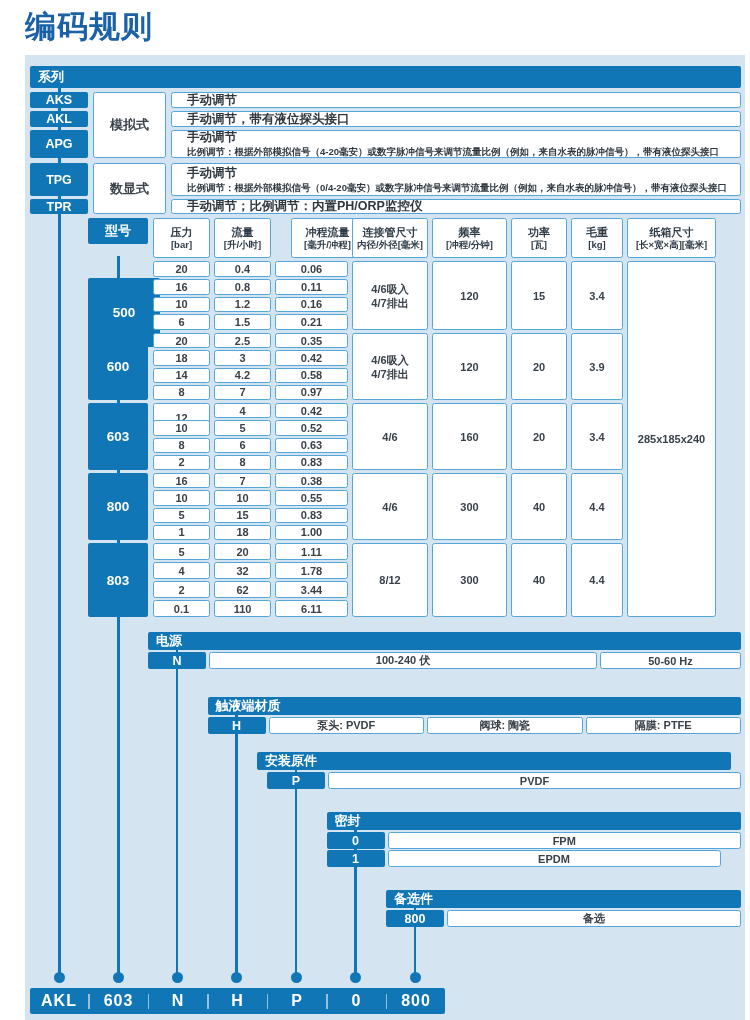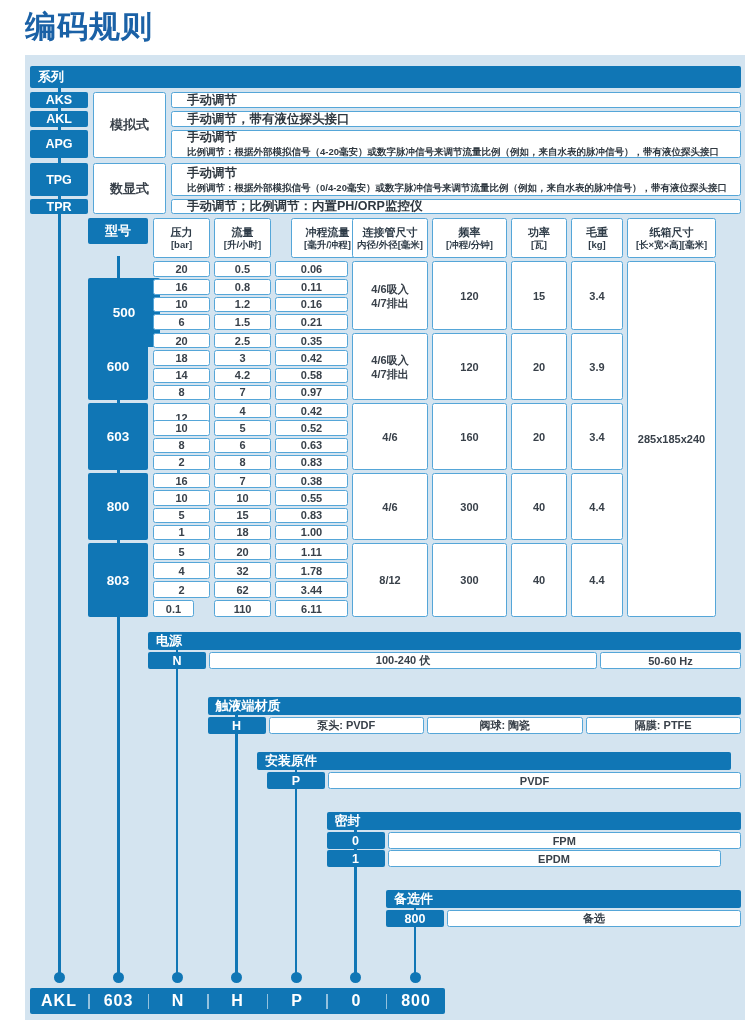--- a/index.html
+++ b/index.html
@@ -91,21 +91,21 @@
     <div class="wbox col" style="left: 546px; top: 163px; width: 52px; height: 40px;">
       <div class="hdr-l1">毛重</div>
       <div class="hdr-l2">[kg]</div>
     </div>
     <div class="wbox col" style="left: 602px; top: 163px; width: 89px; height: 40px;">
       <div class="hdr-l1">纸箱尺寸</div>
       <div class="hdr-l2">[长×宽×高][毫米]</div>
     </div>
     <div class="bluecell" style="left: 63px; top: 223px; width: 72px; height: 69px; font-size: 13.5px;">500</div>
     <div class="wbox" style="left: 128px; top: 206px; width: 57px; height: 15.75px;">20</div>
-    <div class="wbox" style="left: 189px; top: 206px; width: 57px; height: 15.75px;">0.5</div>
+    <div class="wbox" style="left: 189px; top: 206px; width: 57px; height: 15.75px;">0.4</div>
     <div class="wbox" style="left: 250px; top: 206px; width: 73px; height: 15.75px;">0.06</div>
     <div class="wbox" style="left: 128px; top: 223.75px; width: 57px; height: 15.75px;">16</div>
     <div class="wbox" style="left: 189px; top: 223.75px; width: 57px; height: 15.75px;">0.8</div>
     <div class="wbox" style="left: 250px; top: 223.75px; width: 73px; height: 15.75px;">0.11</div>
     <div class="wbox" style="left: 128px; top: 241.5px; width: 57px; height: 15.75px;">10</div>
     <div class="wbox" style="left: 189px; top: 241.5px; width: 57px; height: 15.75px;">1.2</div>
     <div class="wbox" style="left: 250px; top: 241.5px; width: 73px; height: 15.75px;">0.16</div>
     <div class="wbox" style="left: 128px; top: 259.25px; width: 57px; height: 15.75px;">6</div>
     <div class="wbox" style="left: 189px; top: 259.25px; width: 57px; height: 15.75px;">1.5</div>
     <div class="wbox" style="left: 250px; top: 259.25px; width: 73px; height: 15.75px;">0.21</div>
@@ -169,21 +169,21 @@
     <div class="bluecell" style="left: 63px; top: 488px; width: 60px; height: 74px; font-size: 13.5px;">803</div>
     <div class="wbox" style="left: 128px; top: 488px; width: 57px; height: 17px;">5</div>
     <div class="wbox" style="left: 189px; top: 488px; width: 57px; height: 17px;">20</div>
     <div class="wbox" style="left: 250px; top: 488px; width: 73px; height: 17px;">1.11</div>
     <div class="wbox" style="left: 128px; top: 507px; width: 57px; height: 17px;">4</div>
     <div class="wbox" style="left: 189px; top: 507px; width: 57px; height: 17px;">32</div>
     <div class="wbox" style="left: 250px; top: 507px; width: 73px; height: 17px;">1.78</div>
     <div class="wbox" style="left: 128px; top: 526px; width: 57px; height: 17px;">2</div>
     <div class="wbox" style="left: 189px; top: 526px; width: 57px; height: 17px;">62</div>
     <div class="wbox" style="left: 250px; top: 526px; width: 73px; height: 17px;">3.44</div>
-    <div class="wbox" style="left: 128px; top: 545px; width: 41px; height: 17px;">0.1</div>
+    <div class="wbox" style="left: 128px; top: 545px; width: 57px; height: 17px;">0.1</div>
     <div class="wbox" style="left: 189px; top: 545px; width: 57px; height: 17px;">110</div>
     <div class="wbox" style="left: 250px; top: 545px; width: 73px; height: 17px;">6.11</div>
     <div class="wbox pre" style="left: 327px; top: 488px; width: 76px; height: 74px;">8/12</div>
     <div class="wbox" style="left: 407px; top: 488px; width: 75px; height: 74px;">300</div>
     <div class="wbox" style="left: 486px; top: 488px; width: 56px; height: 74px;">40</div>
     <div class="wbox" style="left: 546px; top: 488px; width: 52px; height: 74px;">4.4</div>
     <div class="wbox" style="left: 602px; top: 206px; width: 89px; height: 356px;">285x185x240</div>
     <div class="bar" style="left: 123px; top: 577px; width: 593px; height: 18px;">电源</div>
     <div class="bluecell" style="left: 123px; top: 597px; width: 58px; height: 17px;">N</div>
     <div class="wbox" style="left: 184px; top: 597px; width: 388.02px; height: 17px;">100-240 伏</div>

